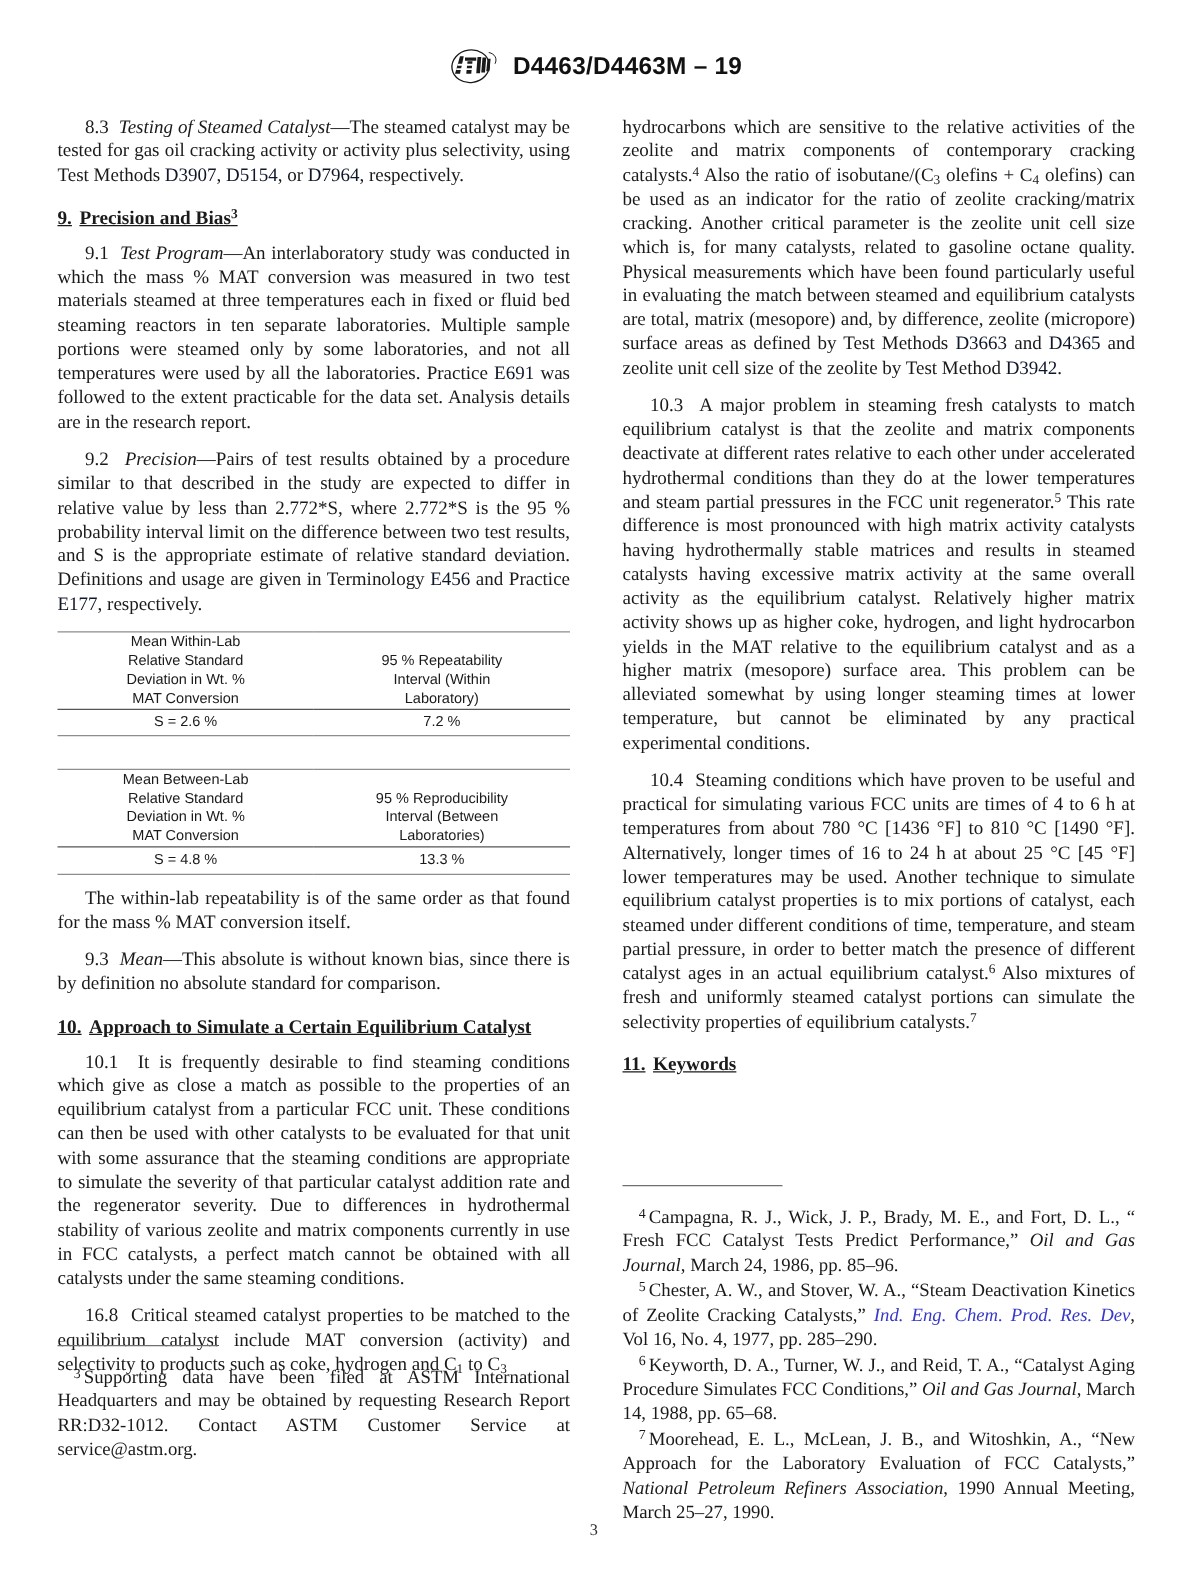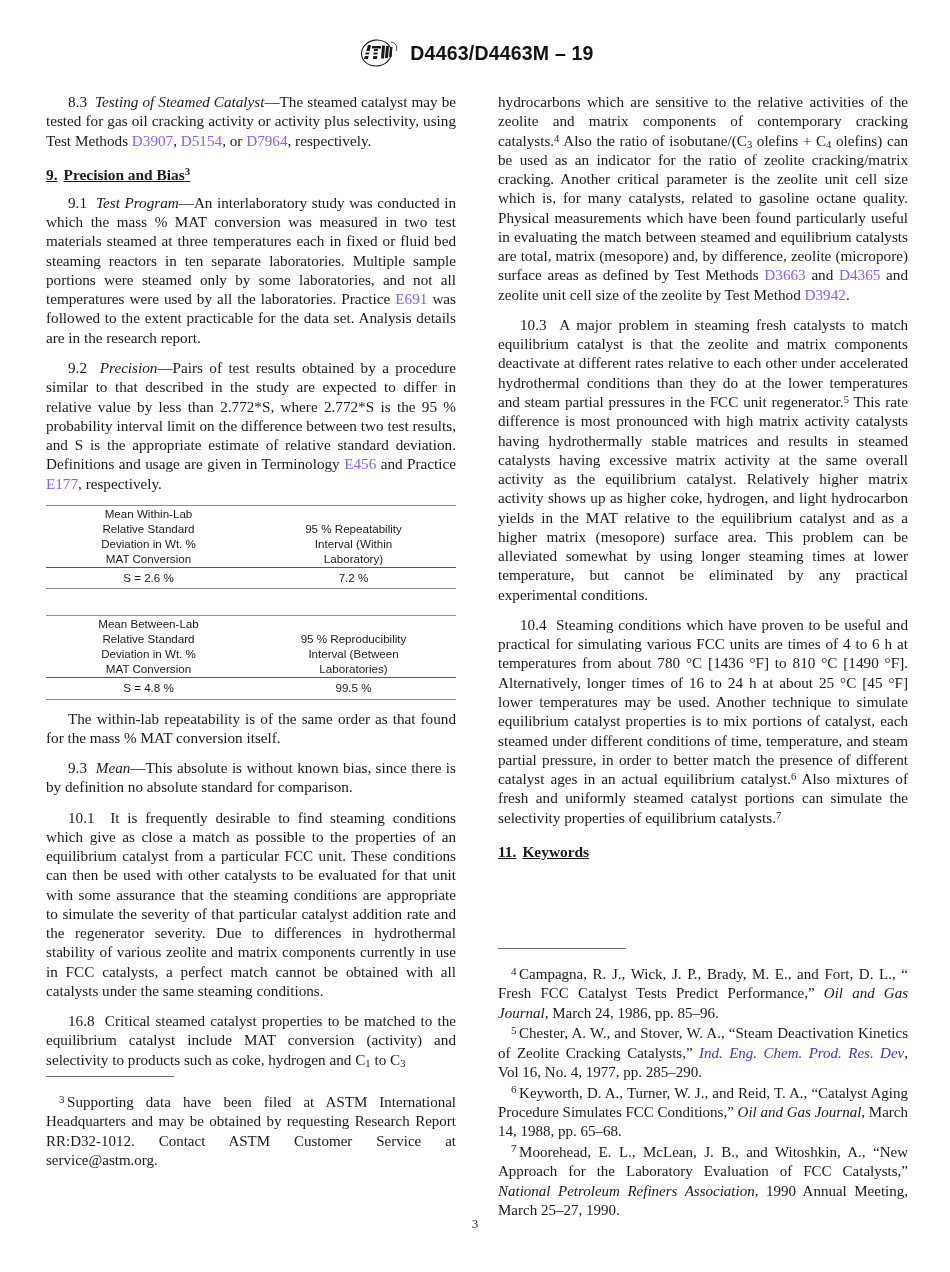--- a/index.html
+++ b/index.html
@@ -81,21 +81,21 @@
     text-align: left;
     text-decoration: underline;
   }
   h3.sec .num { margin-right: 6px; }
   h3.sec.hang {
     padding-left: 26px;
     text-indent: -26px;
   }
 
   i, .ital { font-style: italic; }
-  .lnk { color: #8b5cf6; }
+  .lnk { color: #0f172a; }
   .lnk-blue { color: #3838c8; font-style: italic; }
   sup.fn {
     font-size: 0.70em;
     vertical-align: 0.42em;
     line-height: 0;
   }
   sub.cn {
     font-size: 0.70em;
     vertical-align: -0.22em;
     line-height: 0;
@@ -261,29 +261,30 @@
             <th class="c2">
               <span>95 % Reproducibility</span><br>
               <span>Interval (Between</span><br>
               <span>Laboratories)</span>
             </th>
           </tr>
         </thead>
         <tbody>
           <tr>
             <td>S = 4.8 %</td>
-            <td>99.5 %</td>
+            <td>13.3 %</td>
           </tr>
         </tbody>
       </table>
 
       <p class="body indent" style="margin-top:9px;">The within-lab repeatability is of the same order as that found for the mass % MAT conversion itself.</p>
 
       <p class="body indent"><span>9.3</span>&nbsp; <i>Mean</i><span>—This absolute is without known bias, since there is by definition no absolute standard for comparison.</span></p>
 
+      <h3 class="sec hang"><span class="num">10.</span><span>Approach to Simulate a Certain Equilibrium Catalyst</span></h3>
 
       <p class="body indent"><span>10.1</span>&nbsp; <span>It is frequently desirable to find steaming conditions which give as close a match as possible to the properties of an equilibrium catalyst from a particular FCC unit. These conditions can then be used with other catalysts to be evaluated for that unit with some assurance that the steaming conditions are appropriate to simulate the severity of that particular catalyst addition rate and the regenerator severity. Due to differences in hydrothermal stability of various zeolite and matrix components currently in use in FCC catalysts, a perfect match cannot be obtained with all catalysts under the same steaming conditions.</span></p>
 
       <p class="body indent"><span>16.8</span>&nbsp; <span>Critical steamed catalyst properties to be matched to the equilibrium catalyst include MAT conversion (activity) and selectivity to products such as coke, hydrogen and C</span><sub class="cn">1</sub><span> to C</span><sub class="cn">3</sub></p>
 
     </div>
 
     <div class="col col-right">
 
       <p class="body"><span>hydrocarbons which are sensitive to the relative activities of the zeolite and matrix components of contemporary cracking catalysts.</span><sup class="fn">4</sup><span> Also the ratio of isobutane/(C</span><sub class="cn">3</sub><span> olefins + C</span><sub class="cn">4</sub><span> olefins) can be used as an indicator for the ratio of zeolite cracking/matrix cracking. Another critical parameter is the zeolite unit cell size which is, for many catalysts, related to gasoline octane quality. Physical measurements which have been found particularly useful in evaluating the match between steamed and equilibrium catalysts are total, matrix (mesopore) and, by difference, zeolite (micropore) surface areas as defined by Test Methods </span><span class="lnk">D3663</span><span> and </span><span class="lnk">D4365</span><span> and zeolite unit cell size of the zeolite by Test Method </span><span class="lnk">D3942</span><span>.</span></p>

